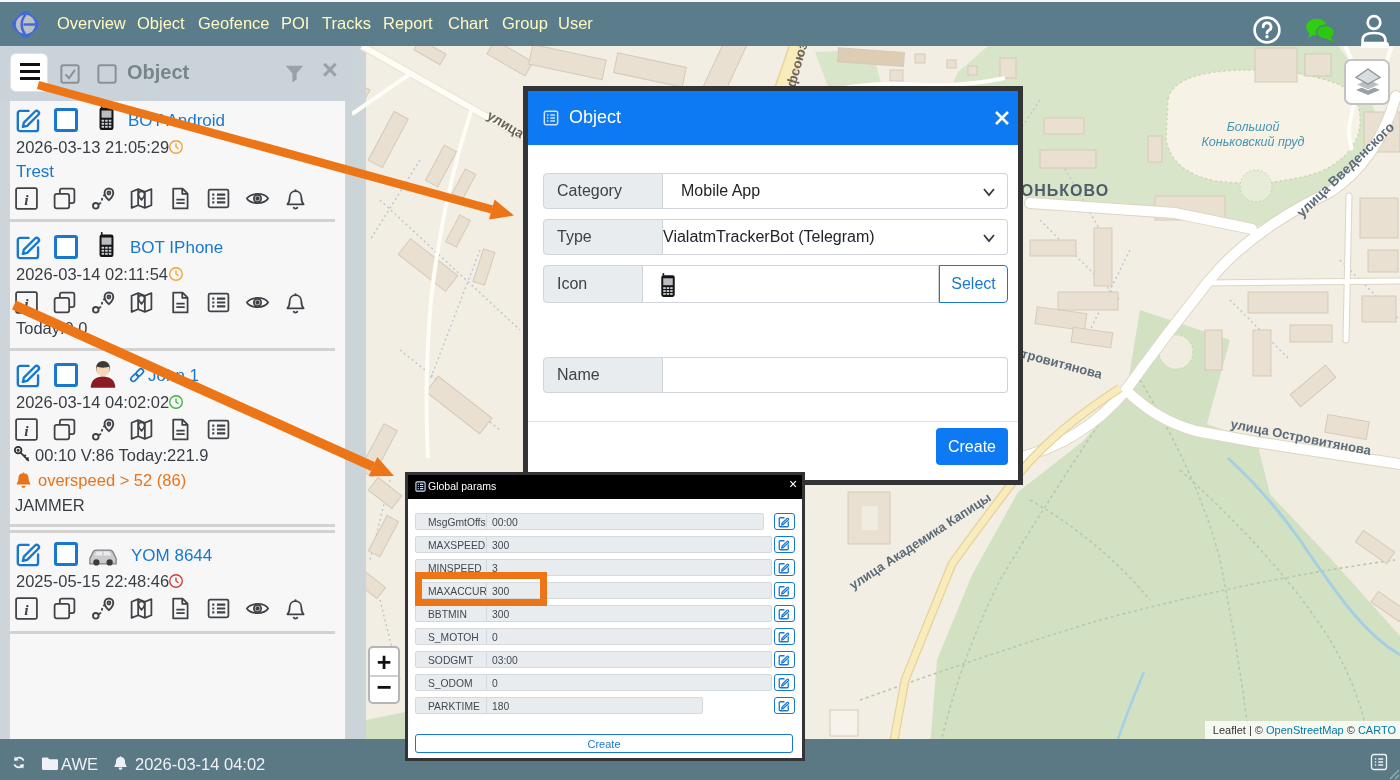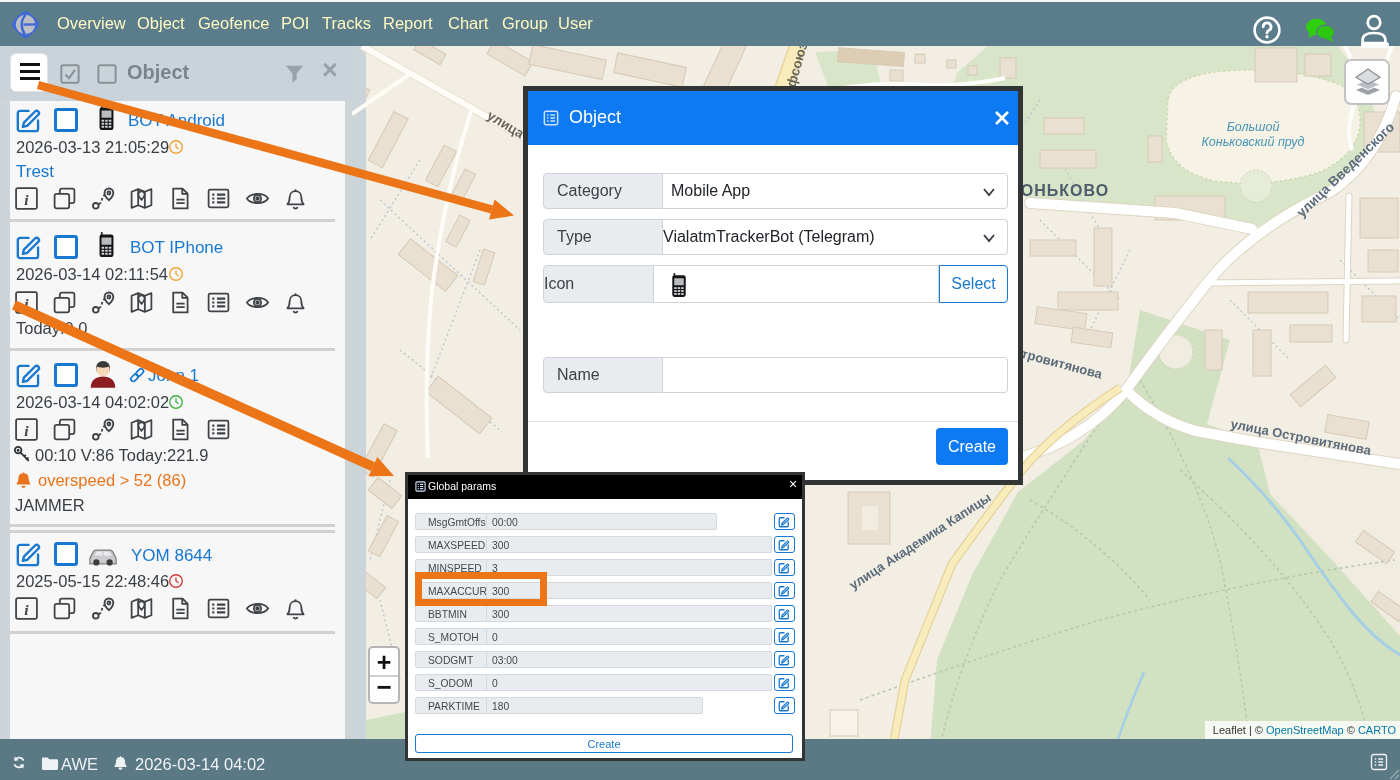--- a/index.html
+++ b/index.html
@@ -527,34 +527,34 @@
         </g>
       </svg>
 <div class="abs" style="left:41px;top:16px;font-size:18px;color:#fff">Object</div>
 <svg class="abs" style="left:466px;top:19px" width="16" height="16" viewBox="0 0 16 16">
         <path d="M2 2 L14 14 M14 2 L2 14" stroke="#fff" stroke-width="2.6"></path>
       </svg>
 </div>
 
 <div class="ig" style="left:15px;top:82px;width:465px;height:36px">
 <div class="igt" style="width:120px;height:36px;border-radius:4px 0 0 4px;font-size:16px;line-height:34px;padding-left:13px">Category</div>
-<div style="flex:1;border:1px solid #ced4da;border-left:none;border-radius:0 4px 4px 0;font-size:16px;line-height:34px;padding-left:8px;color:#212529;position:relative">Mobile App
+<div style="flex:1;border:1px solid #ced4da;border-left:none;border-radius:0 4px 4px 0;font-size:16px;line-height:34px;padding-left:18px;color:#212529;position:relative">Mobile App
 <svg class="abs" style="right:12px;top:13px" width="12" height="10" viewBox="0 0 12 10">
           <path d="M1 2 L6 8 L11 2" fill="none" stroke="#343a40" stroke-width="1.8"></path>
         </svg></div>
 </div>
 <div class="ig" style="left:15px;top:128px;width:465px;height:36px">
 <div class="igt" style="width:120px;height:36px;border-radius:4px 0 0 4px;font-size:16px;line-height:34px;padding-left:13px">Type</div>
 <div style="flex:1;border:1px solid #ced4da;border-left:none;border-radius:0 4px 4px 0;font-size:16px;line-height:34px;color:#212529;position:relative">VialatmTrackerBot (Telegram)
 <svg class="abs" style="right:12px;top:13px" width="12" height="10" viewBox="0 0 12 10">
           <path d="M1 2 L6 8 L11 2" fill="none" stroke="#343a40" stroke-width="1.8"></path>
         </svg></div>
 </div>
 <div class="ig" style="left:15px;top:174px;width:465px;height:38px">
-<div class="igt" style="width:111px;height:38px;border-radius:4px 0 0 4px;font-size:16px;line-height:36px;">Icon</div>
+<div class="igt" style="width:100px;height:38px;border-radius:4px 0 0 4px;font-size:16px;line-height:36px;padding-left:13px">Icon</div>
 <div style="flex:1;border:1px solid #ced4da;border-left:none;position:relative">
 <svg class="abs" style="left:12px;top:6px" width="26" height="26" viewBox="0 0 24 24">
           <use href="#s-phone"></use>
         </svg>
 </div>
 <div style="width:69px;height:38px;border:1px solid #1878d0;border-radius:0 4px 4px 0;color:#1878d0;font-size:16px;line-height:36px;text-align:center">Select</div>
 </div>
 <div class="ig" style="left:15px;top:266px;width:465px;height:36px">
 <div class="igt" style="width:120px;height:36px;border-radius:4px 0 0 4px;font-size:16px;line-height:34px;padding-left:13px">Name</div>
 <div style="flex:1;border:1px solid #ced4da;border-left:none;border-radius:0 4px 4px 0"></div>
@@ -568,21 +568,21 @@
 <svg class="abs" style="left:7px;top:6px" width="11" height="11" viewBox="0 0 24 24">
         <rect x="2" y="2" width="20" height="20" rx="2.5" fill="none" stroke="#cfe2fb" stroke-width="2.4"></rect>
         <g stroke="#cfe2fb" stroke-width="2.6">
           <path d="M6 7.5 h2.2 M11 7.5 h7 M6 12 h2.2 M11 12 h7 M6 16.5 h2.2 M11 16.5 h7"></path>
         </g>
       </svg>
 <div class="abs" style="left:20px;top:5px;font-size:10.5px;color:#fff">Global params</div>
 <div class="abs" style="left:381px;top:1px;font-size:14px;color:#fff">×</div>
 </div>
 <div id="gprows">
-<div class="abs" style="left:7px;top:38px;width:302px;height:17px;background:#e9ecef;border:1px solid #d3d9de;border-radius:2px">
+<div class="abs" style="left:7px;top:38px;width:349px;height:17px;background:#e9ecef;border:1px solid #d3d9de;border-radius:2px">
 <div class="abs" style="left:12px;top:3px;font-size:10.3px;color:#42484e">MsgGmtOffs</div>
 <div class="abs" style="left:70px;top:0;width:1px;height:15px;background:#d3d9de"></div>
 <div class="abs" style="left:76px;top:3px;font-size:10.3px;color:#42484e">00:00</div>
 </div>
 <div class="abs" style="left:366px;top:38px;width:21px;height:17px;border:1px solid #1878d0;border-radius:3px;background:#fff">
 <svg class="abs" style="left:3px;top:2px" width="12" height="12" viewBox="0 0 24 24">
           <g fill="none" stroke="#1878d0" stroke-width="2.6">
             <path d="M20.5 11 V19.5 a2 2 0 0 1 -2 2 H4.5 a2 2 0 0 1 -2 -2 V5.5 a2 2 0 0 1 2 -2 H13"></path>
             <path d="M10.5 17 L7.5 17.6 L8.1 14.6 L18 4.7 a1.9 1.9 0 0 1 2.7 2.7 Z"></path>
           </g>

